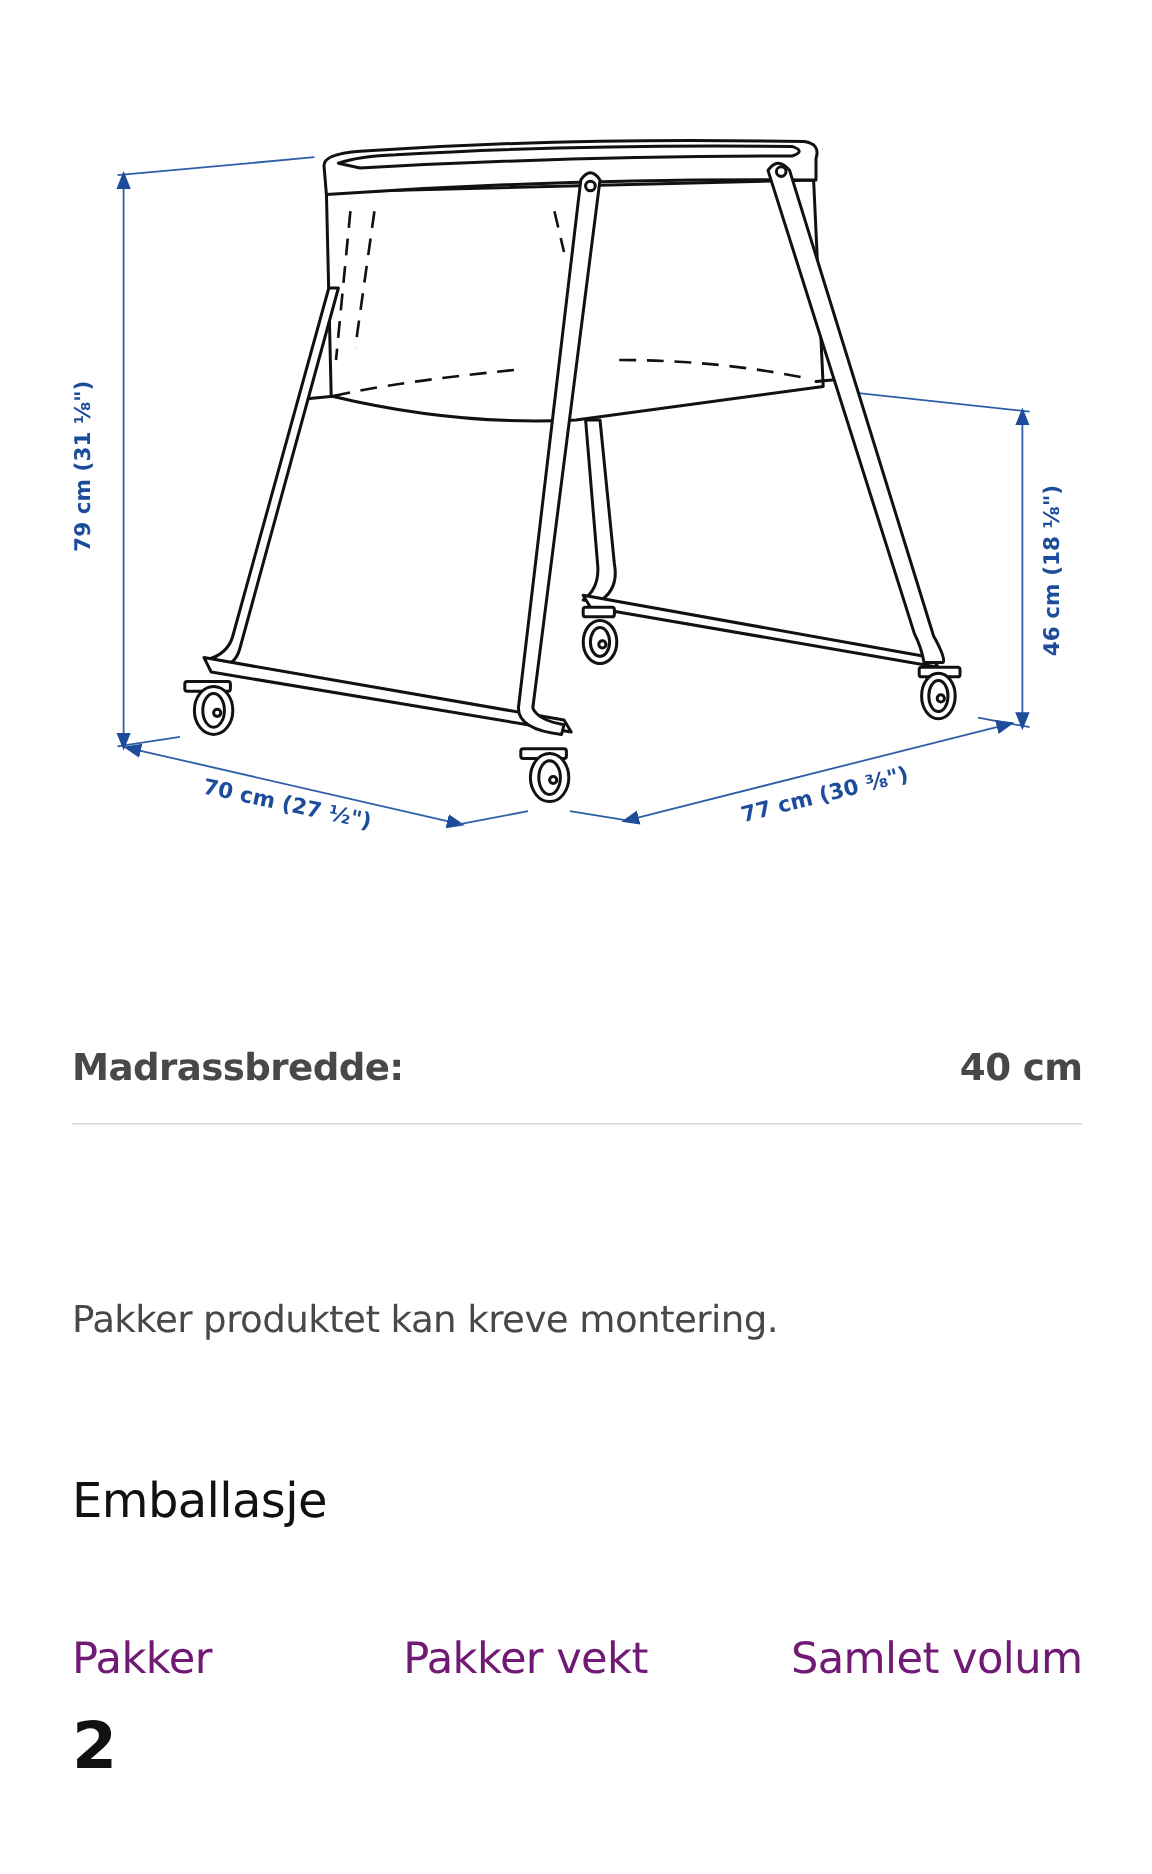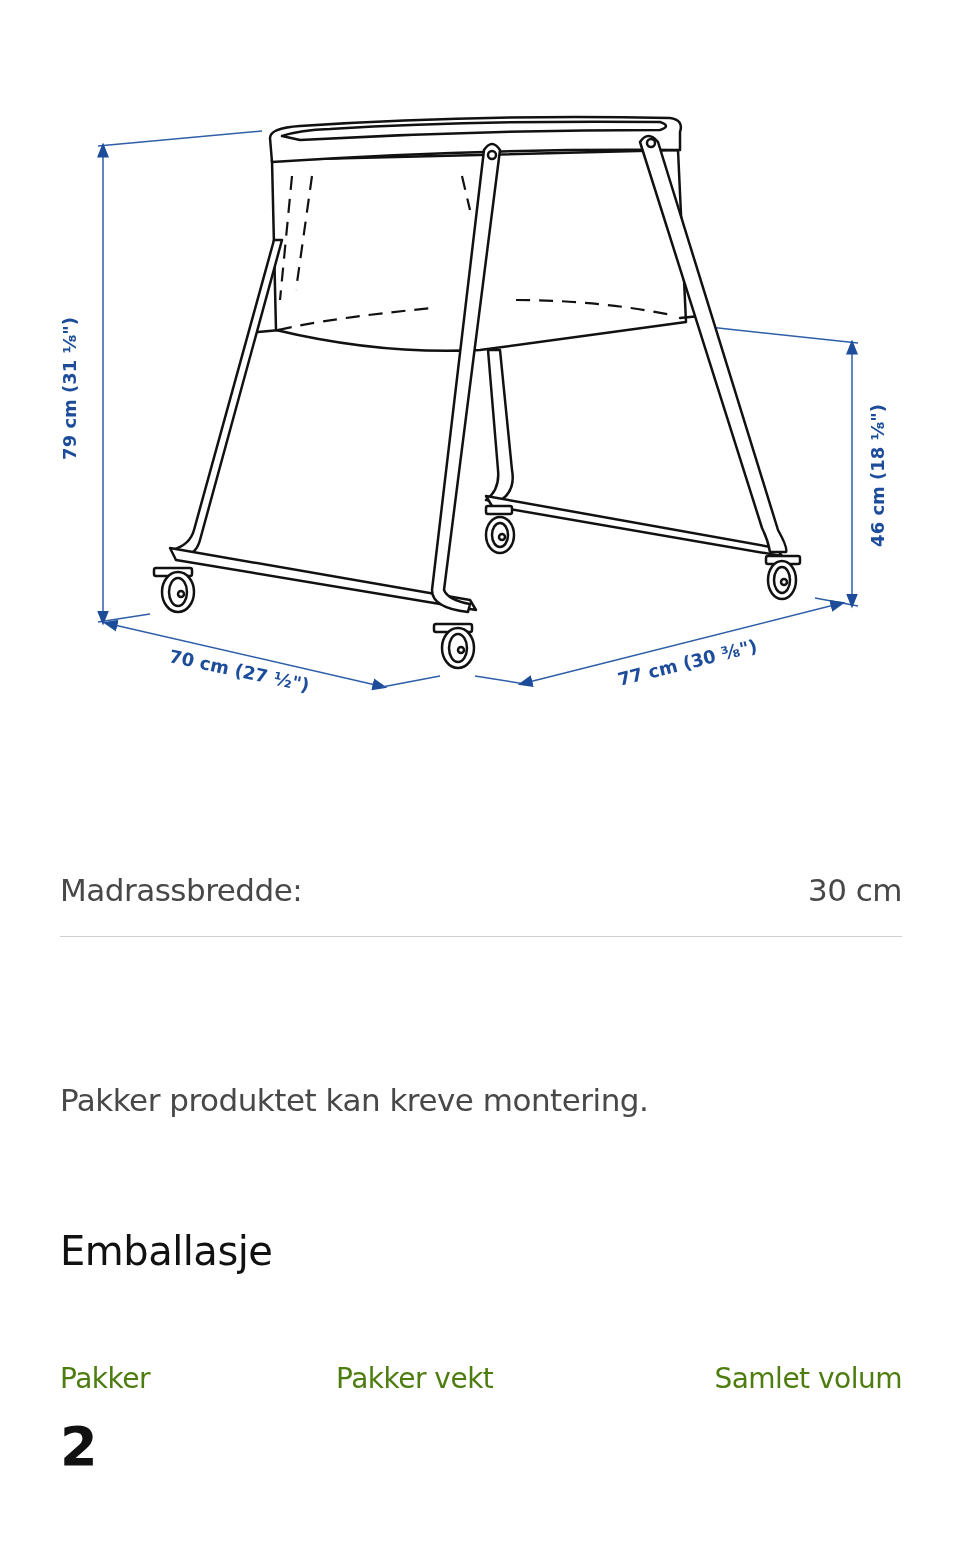--- a/index.html
+++ b/index.html
@@ -47,21 +47,21 @@
       justify-content: space-between;
       align-items: center;
       height: 96px;
       border-bottom: 1px solid #cfcfcf;
       font-size: 31px;
       color: #484848;
       letter-spacing: -0.5px;
     }
     .spec-row .label, .spec-row .value {
       font-family: "DejaVu Sans", sans-serif;
-      font-weight: normal;
+      font-weight: bold;
       padding-top: 4px;
     }
     .assembly-note {
       position: absolute;
       left: 60px;
       top: 1082px;
       font-size: 31px;
       color: #484848;
       letter-spacing: -0.5px;
     }
@@ -79,22 +79,22 @@
       left: 60px;
       top: 1362px;
       width: 842px;
       height: 130px;
     }
     .pkg-col {
       position: absolute;
       top: 0;
     }
     .pkg-col .pkg-label {
-      font-size: 28px;
-      color: #4d7c0f;
+      font-size: 36px;
+      color: #701a75;
       letter-spacing: -0.5px;
       white-space: nowrap;
     }
     .pkg-col .pkg-value {
       margin-top: 20px;
       font-size: 54px;
       font-weight: bold;
       color: #111111;
       letter-spacing: -1px;
       white-space: nowrap;
@@ -197,21 +197,21 @@
 
   <div class="dim-label" style="left:-2px; top:378px; transform: rotate(-90deg);">79 cm (31 ⅛")</div>
   <div class="dim-label" style="left:806px; top:465px; transform: rotate(-90deg);">46 cm (18 ⅛")</div>
   <div class="dim-label" style="left:168px; top:660px; transform: rotate(12deg);">70 cm (27 ½")</div>
   <div class="dim-label" style="left:616px; top:652px; transform: rotate(-14deg);">77 cm (30 ⅜")</div>
 </div>
 
 <div class="specs">
   <div class="spec-row">
     <span class="label">Madrassbredde:</span>
-    <span class="value">30 cm</span>
+    <span class="value">40 cm</span>
   </div>
 </div>
 
 <div class="assembly-note">Pakker produktet kan kreve montering.</div>
 
 <div class="section-title">Emballasje</div>
 
 <div class="pkg-grid">
   <div class="pkg-col col-1">
     <div class="pkg-label">Pakker</div>

